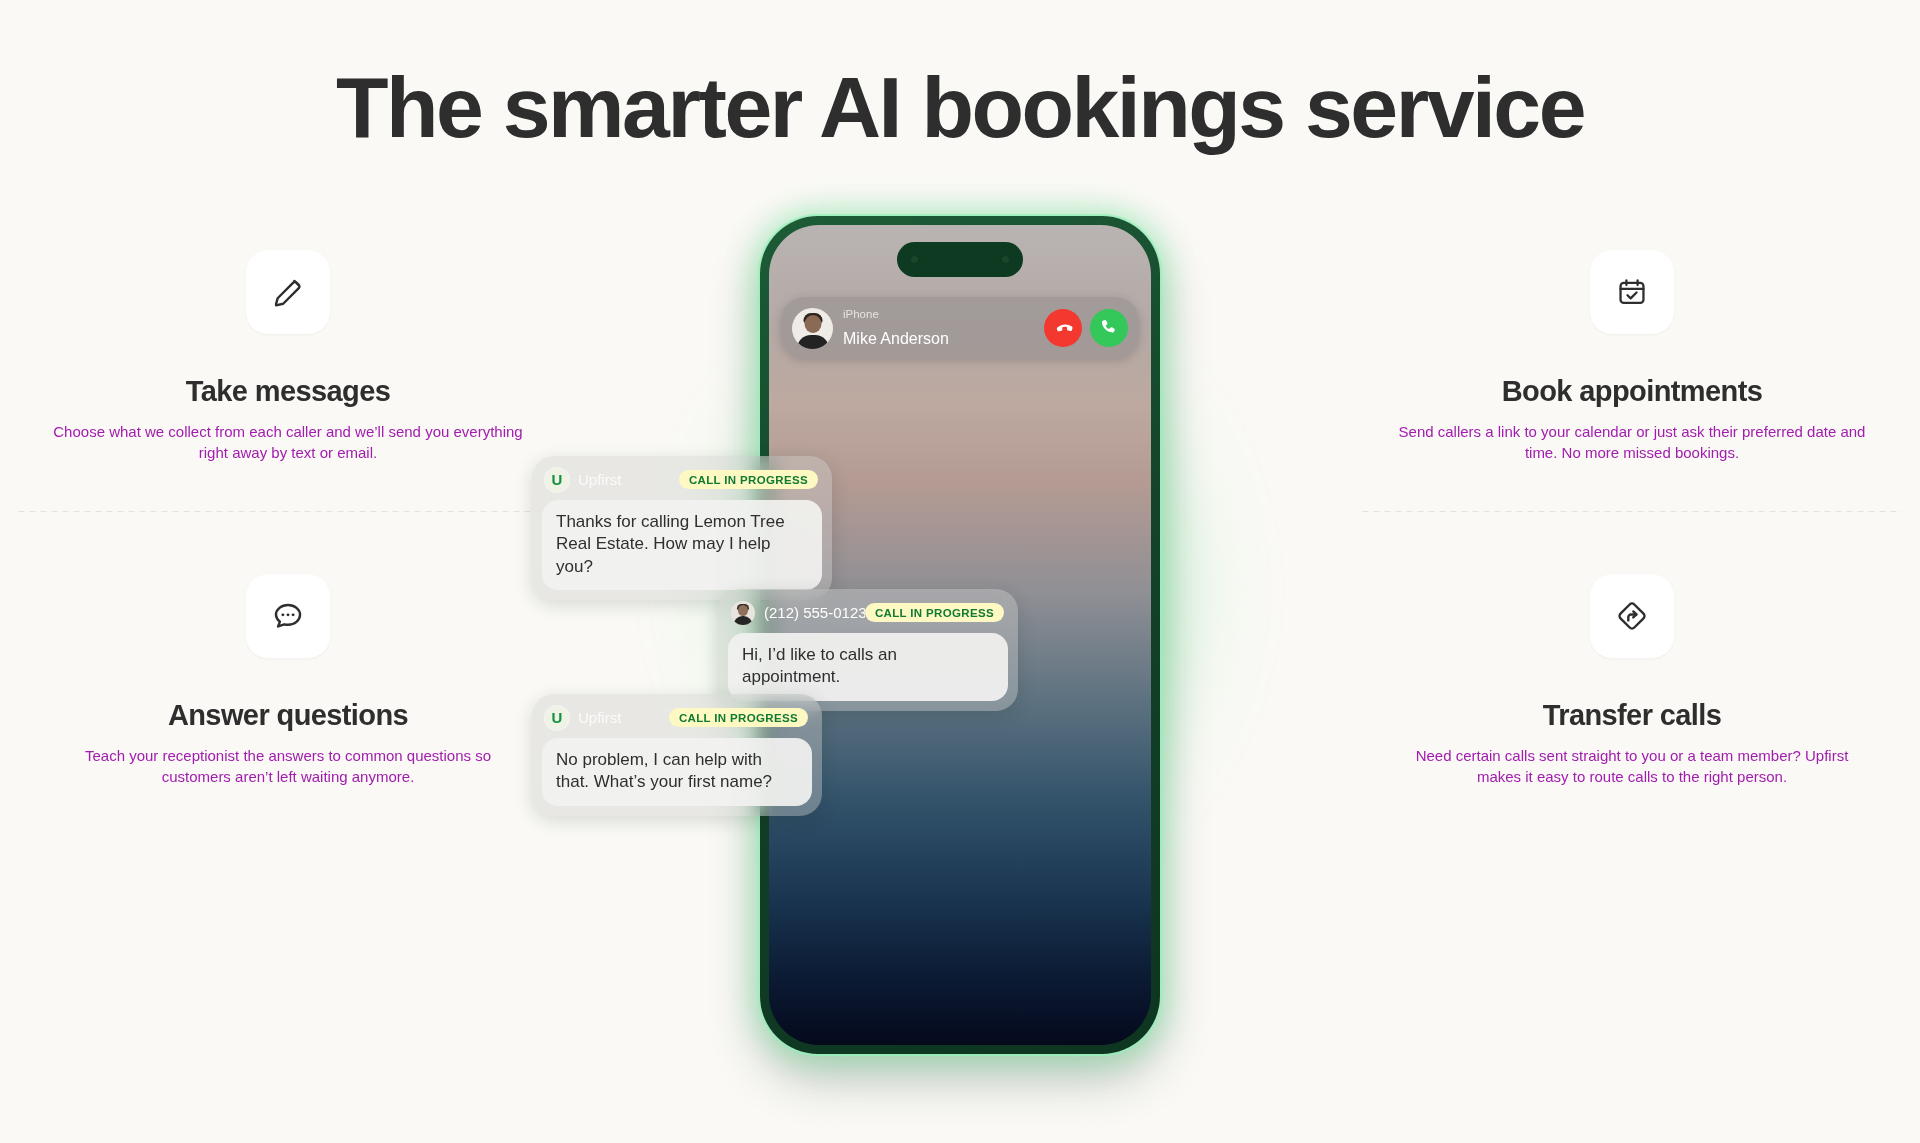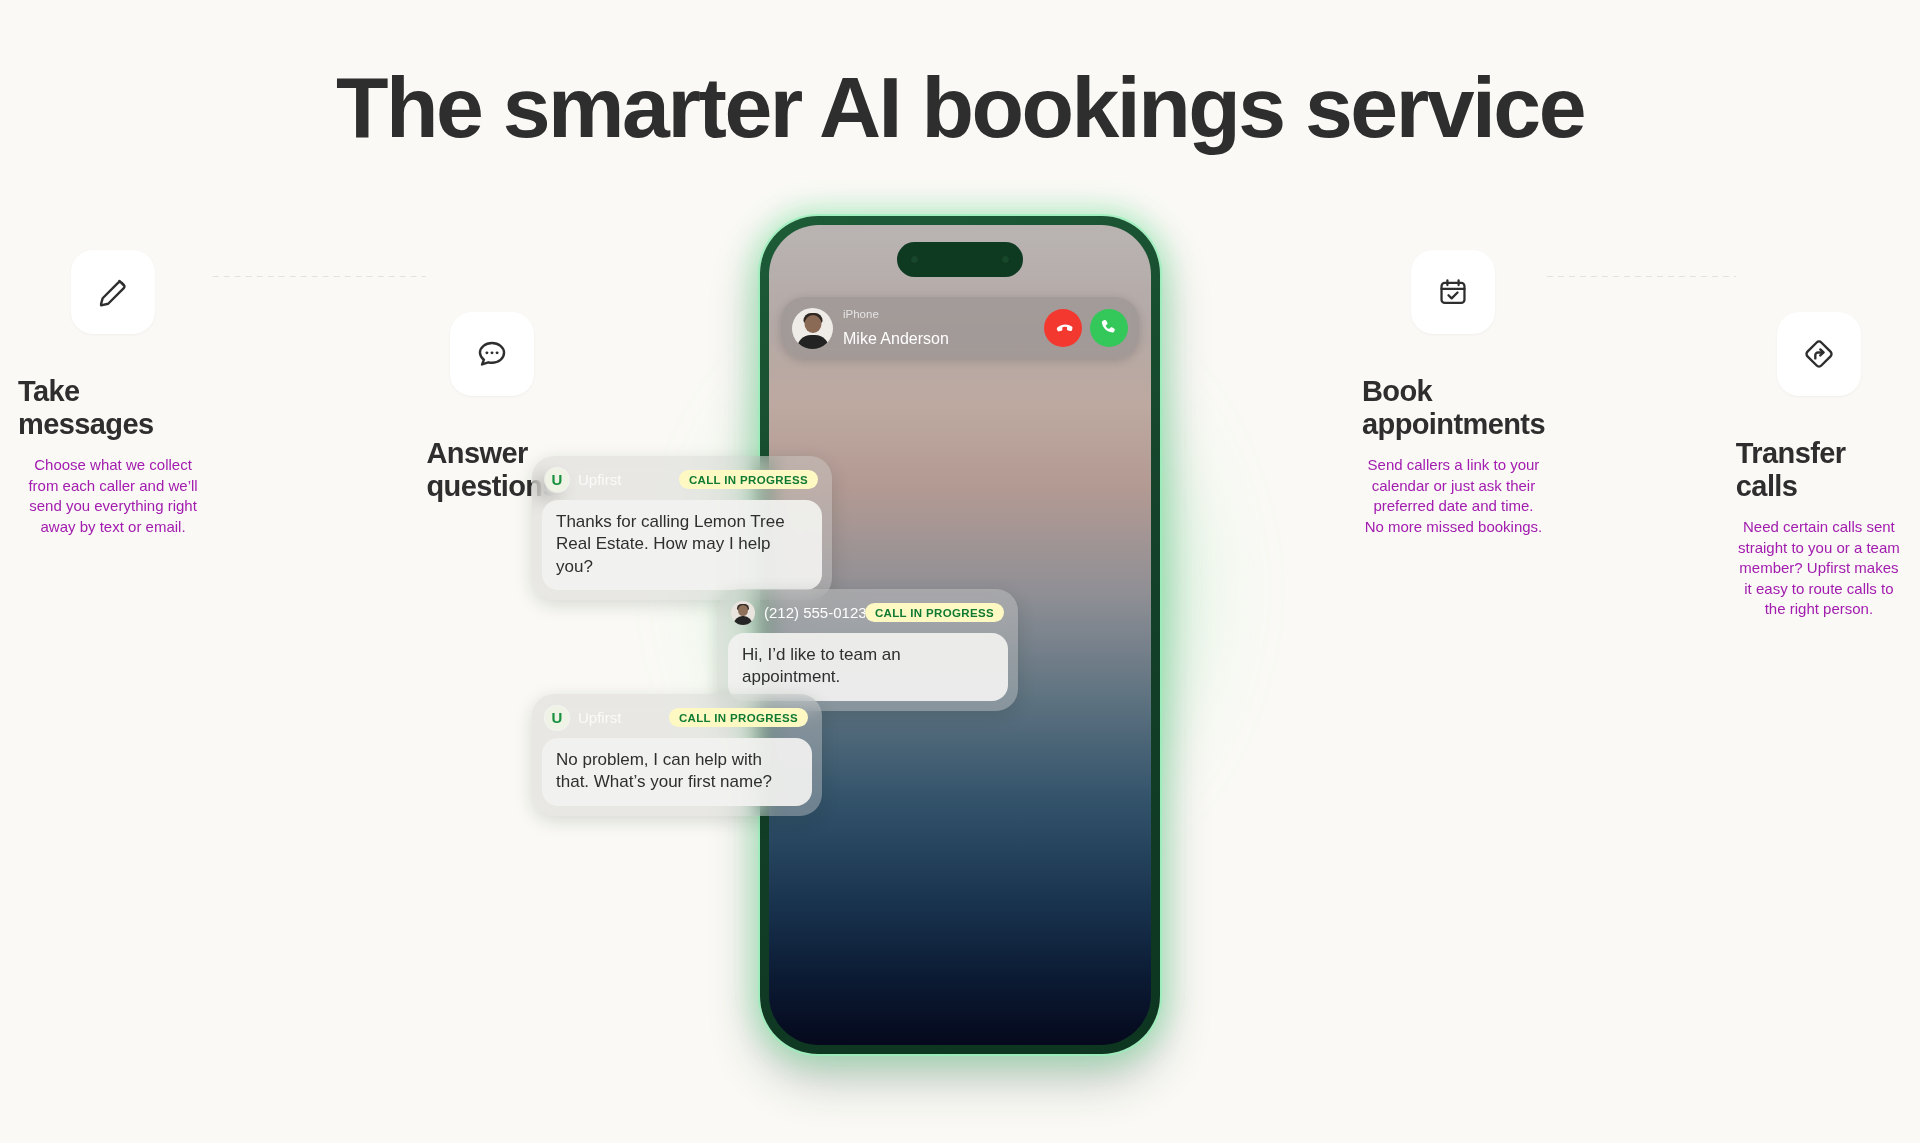--- a/index.html
+++ b/index.html
@@ -37,21 +37,21 @@
     top: 250px;
     left: 0;
     width: 1920px;
     display: flex;
     justify-content: space-between;
   }
 
   .col {
     width: 540px;
     display: flex;
-    flex-direction: row;
+    flex-direction: column;
   }
   .col-left  { margin-left: 18px; }
   .col-right { margin-right: 18px; }
 
   .feature {
     display: flex;
     flex-direction: column;
     align-items: center;
     padding-bottom: 22px;
   }
@@ -350,20 +350,21 @@
           <span>
             <svg width="34" height="34" viewBox="0 0 24 24" fill="none" stroke="#2e2e2e" stroke-width="1.7" stroke-linecap="round" stroke-linejoin="round">
               <path d="M20.5 11.2c0 3.9-3.8 7-8.5 7a9.9 9.9 0 0 1-2.6-.34l-4.4 1.54 1.3-3.4A6.6 6.6 0 0 1 3.5 11.2c0-3.9 3.8-7 8.5-7s8.5 3.1 8.5 7z"></path>
               <circle cx="8.4" cy="11.2" r="1.05" fill="#2e2e2e" stroke="none"></circle>
               <circle cx="12" cy="11.2" r="1.05" fill="#2e2e2e" stroke="none"></circle>
               <circle cx="15.6" cy="11.2" r="1.05" fill="#2e2e2e" stroke="none"></circle>
             </svg>
           </span>
         </div>
         <div class="feature-title">Answer questions</div>
+        <div class="feature-desc">Teach your receptionist the answers to common questions so customers aren’t left waiting anymore.</div>
       </div>
 
     </div>
 
     <div class="col col-right">
 
       <div class="feature">
         <div class="icon-card">
           <span>
             <svg width="32" height="32" viewBox="0 0 24 24" fill="none" stroke="#2e2e2e" stroke-width="1.7" stroke-linecap="round" stroke-linejoin="round">
@@ -454,21 +455,21 @@
     <div class="notif notif-2">
       <div class="notif-head">
         <span class="caller-avatar">
           <span class="hair"></span>
             <span class="head"></span>
             <span class="body"></span>
         </span>
         <span class="notif-app dark">(212) 555-0123</span>
         <span class="badge-pill">CALL IN PROGRESS</span>
       </div>
-      <div class="bubble">Hi, I’d like to team an appointment.</div>
+      <div class="bubble">Hi, I’d like to calls an appointment.</div>
     </div>
 
     <div class="notif notif-3">
       <div class="notif-head">
         <span class="logo-badge">
           <span>U</span>
         </span>
         <span class="notif-app">Upfirst</span>
         <span class="badge-pill">CALL IN PROGRESS</span>
       </div>

